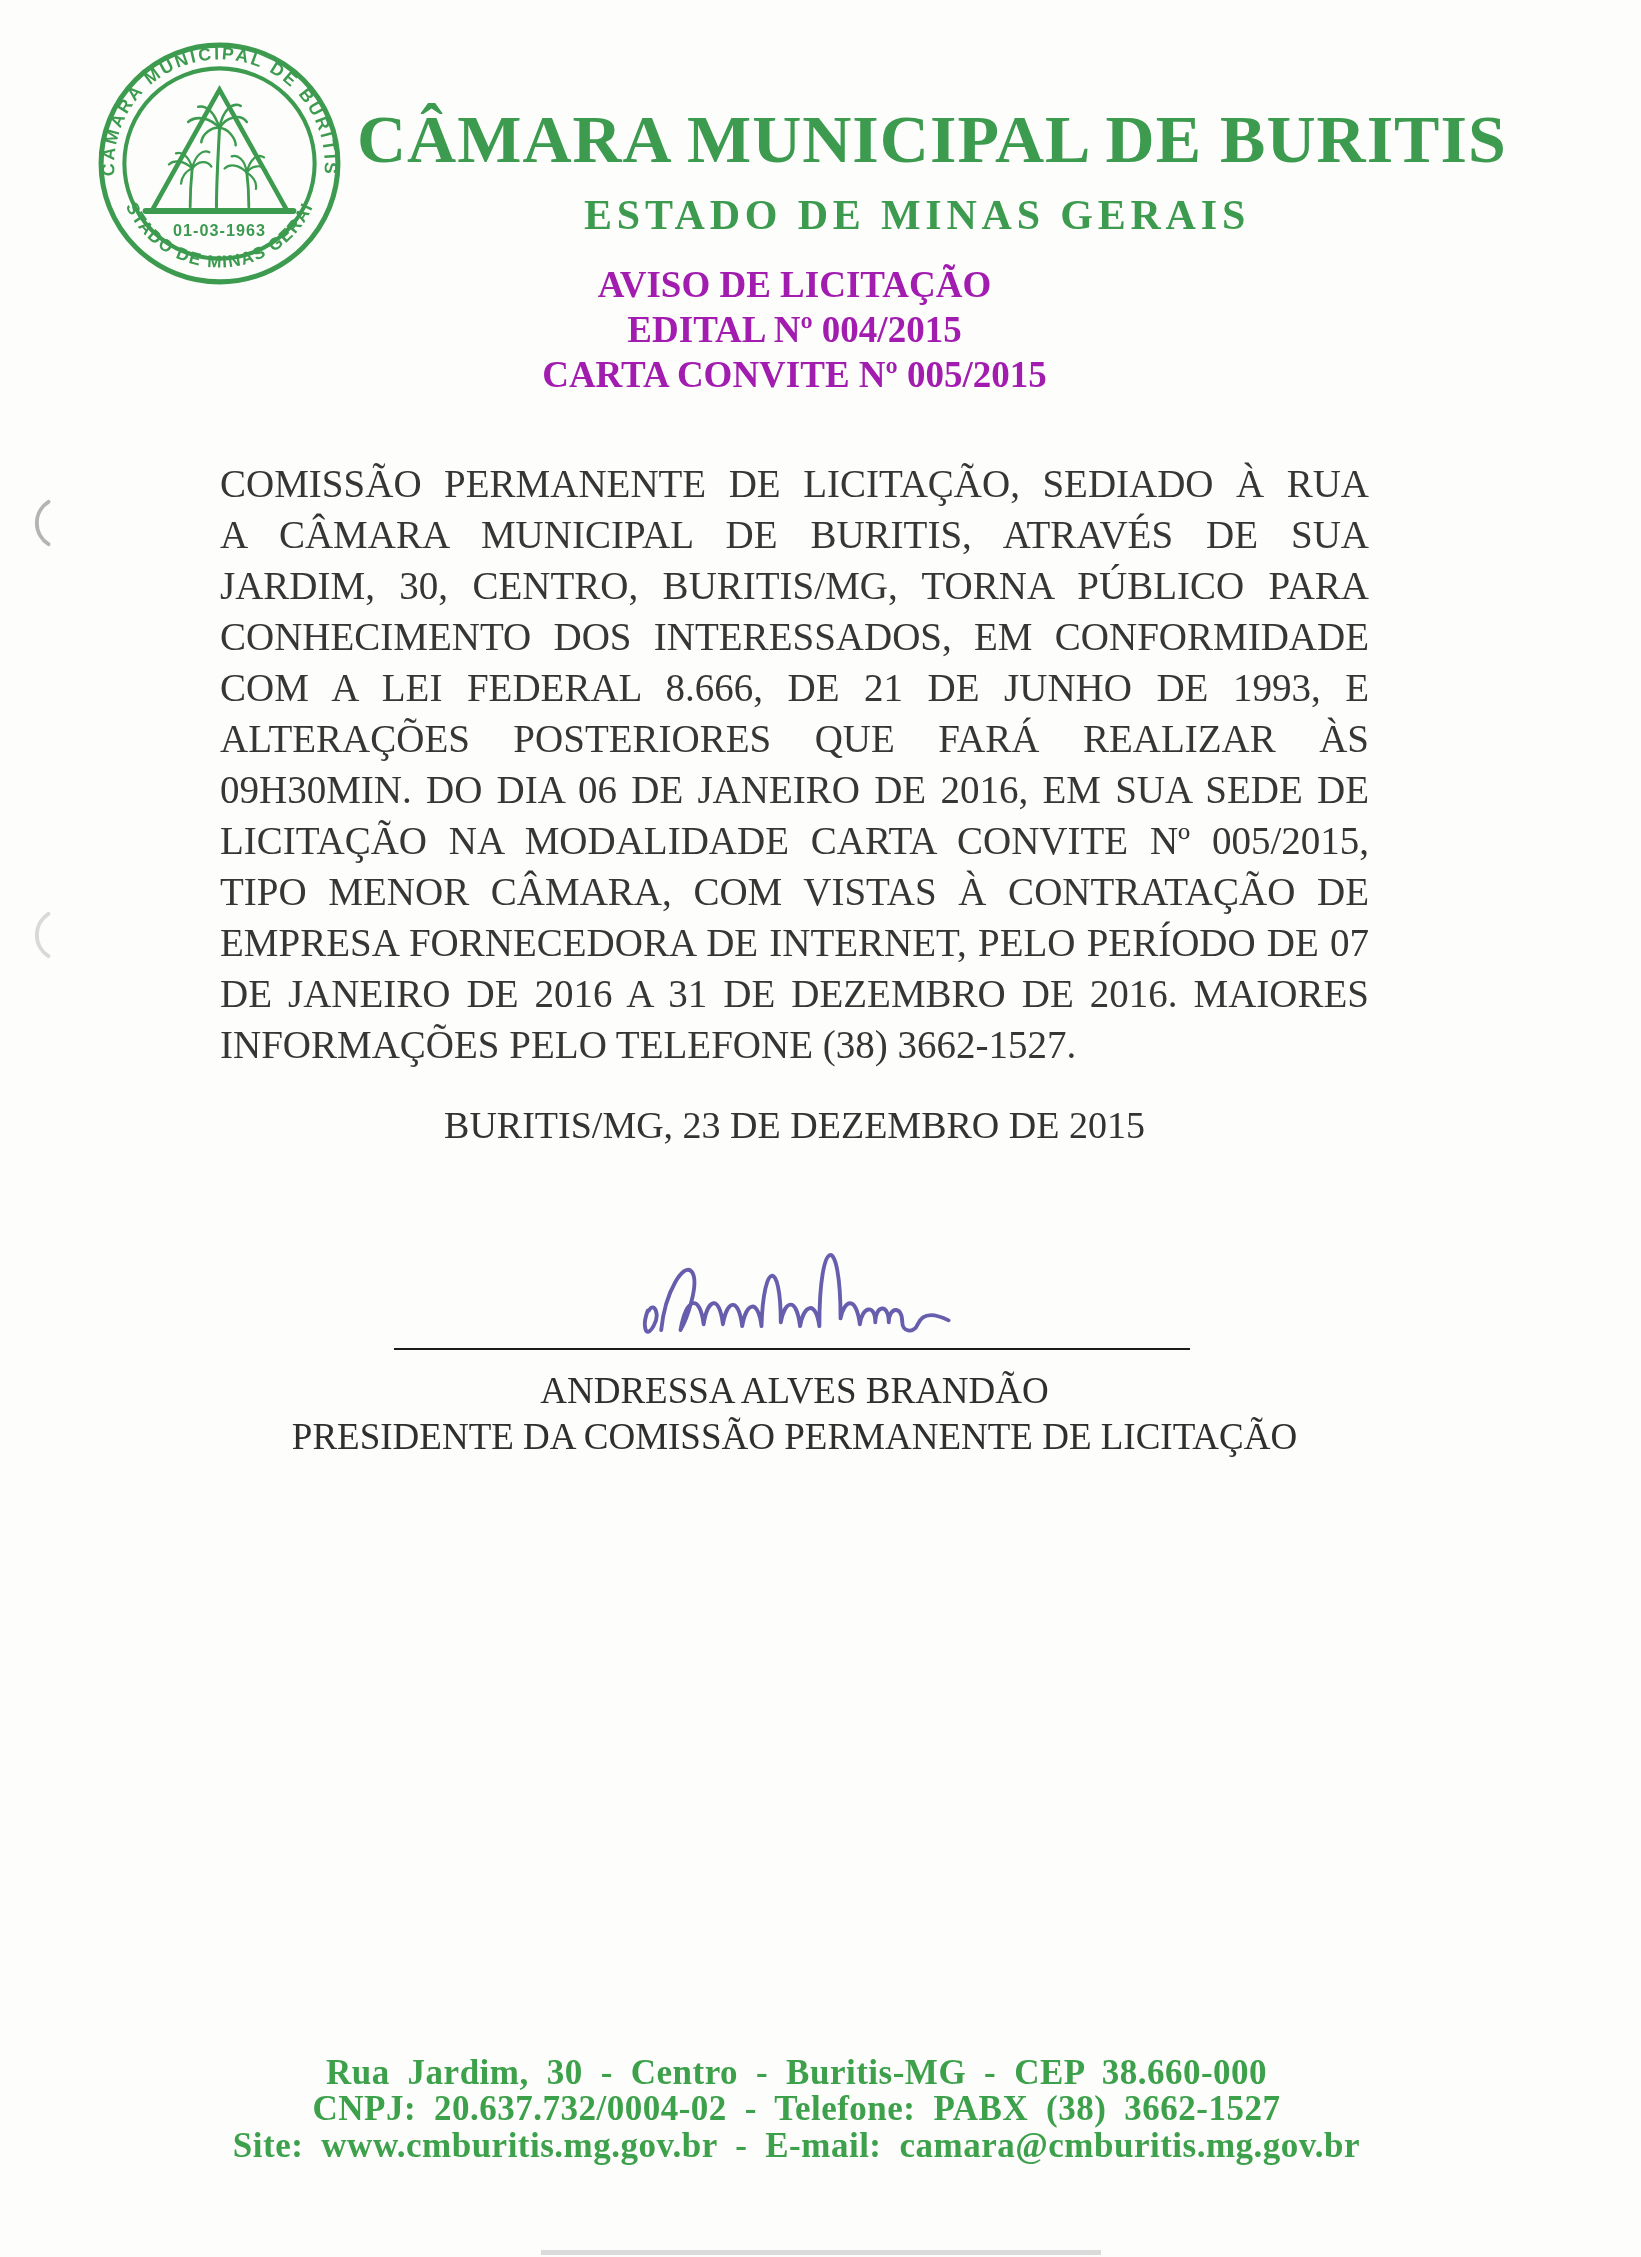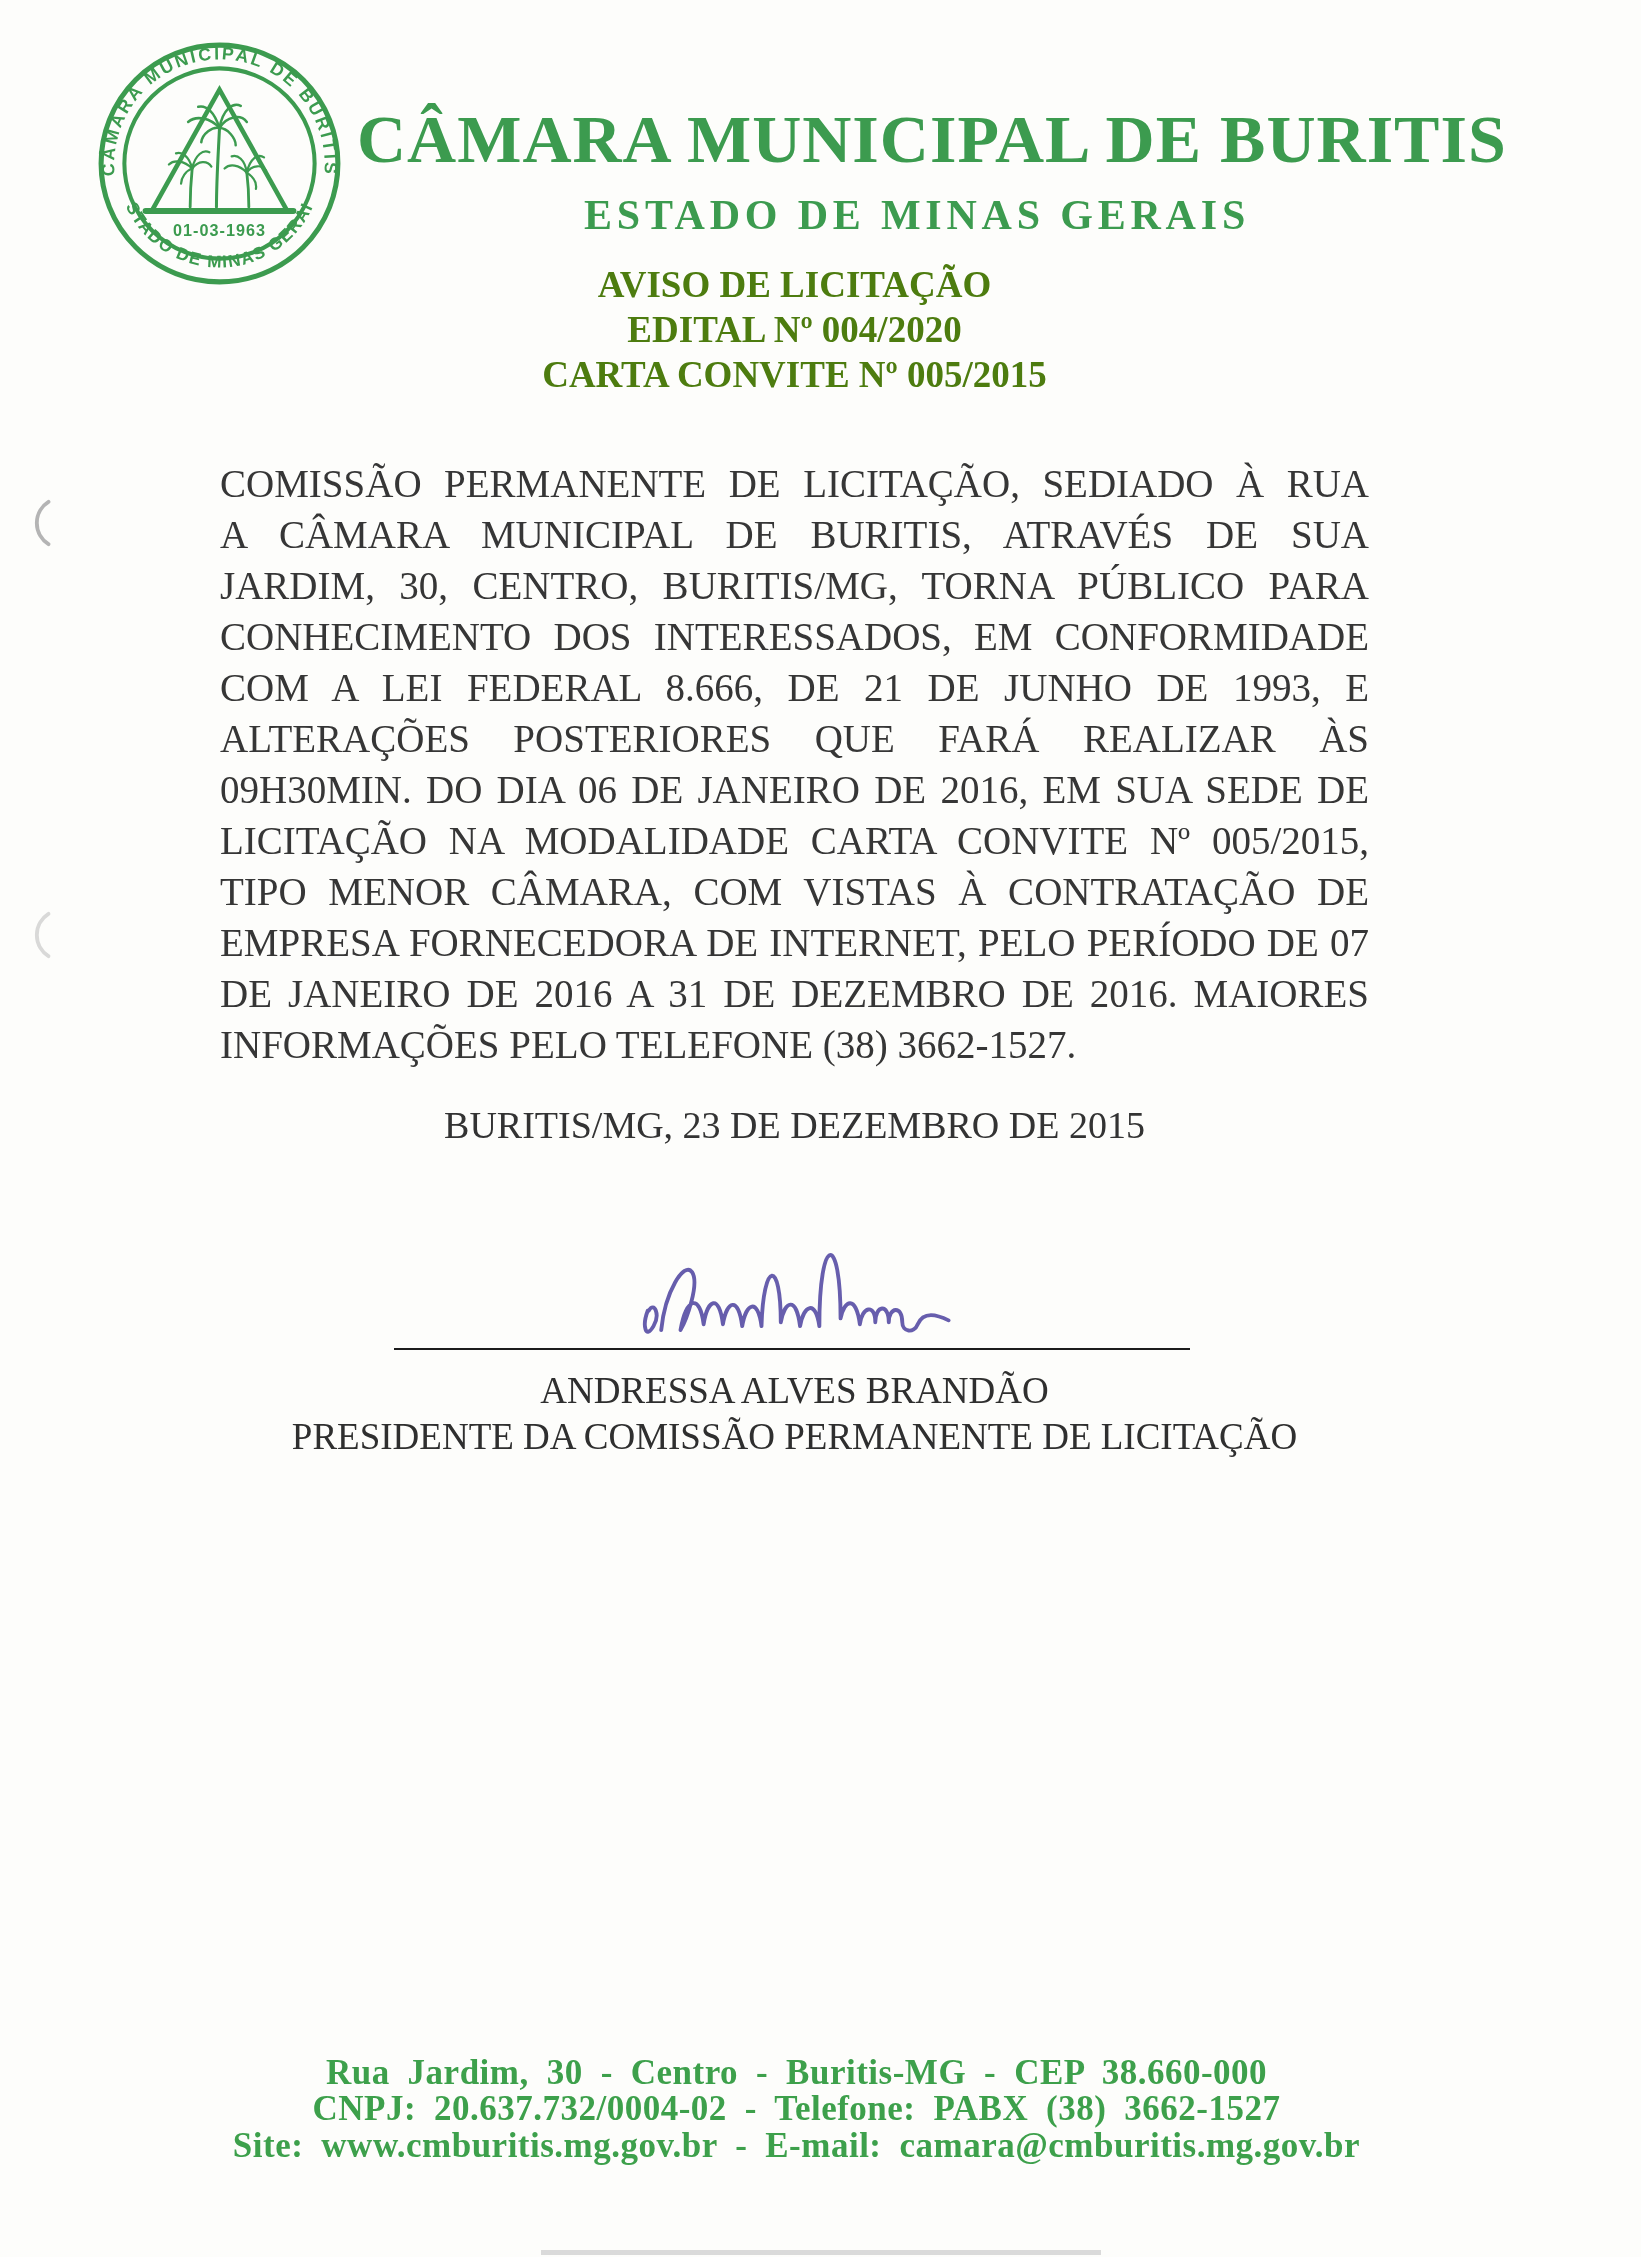--- a/index.html
+++ b/index.html
@@ -19,21 +19,21 @@
     text-align:center;font-weight:bold;font-size:68px;letter-spacing:1px;
     color:#3c9b4f;white-space:nowrap;
   }
   .org-subtitle{
     position:absolute;left:357px;top:191px;width:1120px;
     text-align:center;font-weight:bold;font-size:42px;letter-spacing:4.8px;
     color:#3c9b4f;white-space:nowrap;
   }
   
   .content{position:absolute;left:220px;width:1149px;}
-  .h-block{text-align:center;font-weight:bold;color:#4d7c0f;white-space:nowrap;}
+  .h-block{text-align:center;font-weight:bold;color:#a21caf;white-space:nowrap;}
   .h1{top:263px;font-size:37px;}
   .h2{top:308px;font-size:37px;}
   .h3{top:353px;font-size:37px;}
   
   .body-text{top:458px;font-size:39px;color:#363636;}
   .body-line{
     height:51px;line-height:51px;
     text-align:justify;text-align-last:justify;
     white-space:nowrap;
   }
@@ -103,21 +103,21 @@
       <path d="M 152,134 C 158,126 167,126 171,132" stroke-width="2.2"></path>
       <path d="M 152,134 C 158,138 162,144 161,150" stroke-width="2.2"></path>
     </g>
     <text x="125" y="197" text-anchor="middle" font-family="Liberation Sans, sans-serif" font-weight="bold" font-size="16" letter-spacing="1" fill="#3c9b4f">01-03-1963</text>
   </svg>
 
   <div class="org-title">CÂMARA MUNICIPAL DE BURITIS</div>
   <div class="org-subtitle">ESTADO DE MINAS GERAIS</div>
 
   <div class="content h-block h1">AVISO DE LICITAÇÃO</div>
-  <div class="content h-block h2">EDITAL Nº 004/2020</div>
+  <div class="content h-block h2">EDITAL Nº 004/2015</div>
   <div class="content h-block h3">CARTA CONVITE Nº 005/2015</div>
 
   <div class="content body-text">
       <div class="body-line">COMISSÃO PERMANENTE DE LICITAÇÃO, SEDIADO À RUA</div>
       <div class="body-line">A CÂMARA MUNICIPAL DE BURITIS, ATRAVÉS DE SUA</div>
       <div class="body-line">JARDIM, 30, CENTRO, BURITIS/MG, TORNA PÚBLICO PARA</div>
       <div class="body-line">CONHECIMENTO DOS INTERESSADOS, EM CONFORMIDADE</div>
       <div class="body-line">COM A LEI FEDERAL 8.666, DE 21 DE JUNHO DE 1993, E</div>
       <div class="body-line">ALTERAÇÕES POSTERIORES QUE FARÁ REALIZAR ÀS</div>
       <div class="body-line">09H30MIN. DO DIA 06 DE JANEIRO DE 2016, EM SUA SEDE DE</div>

